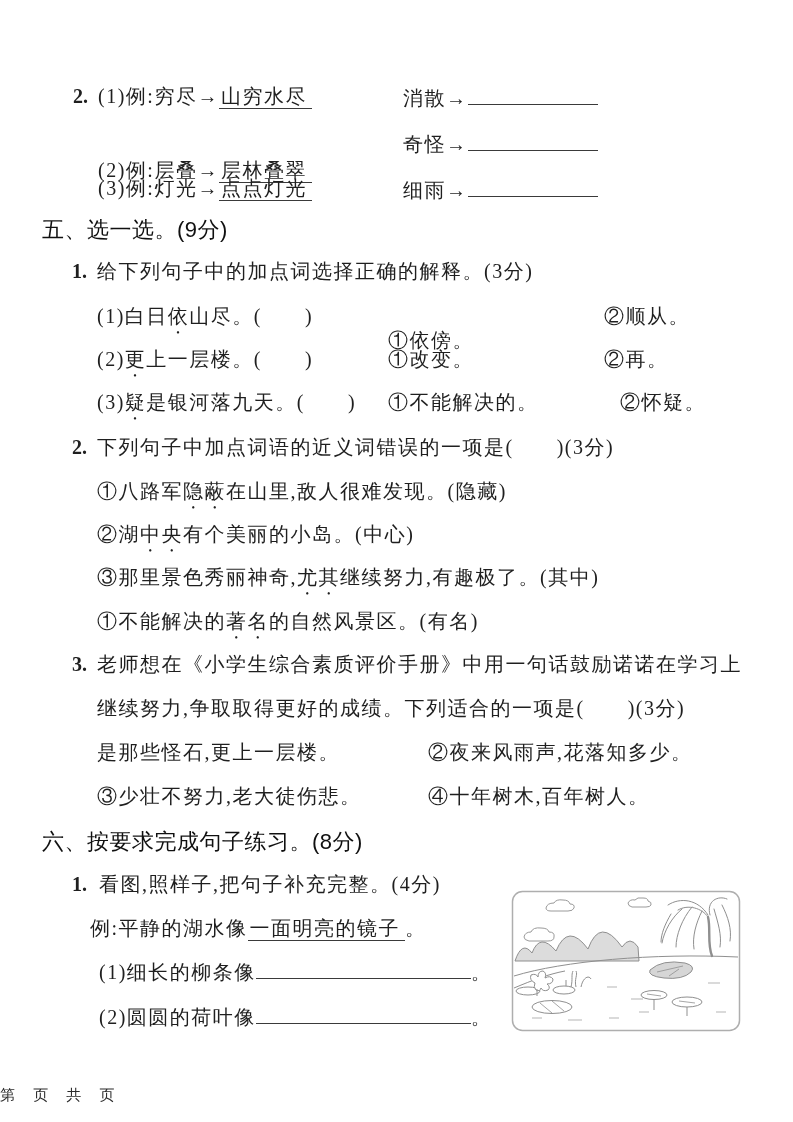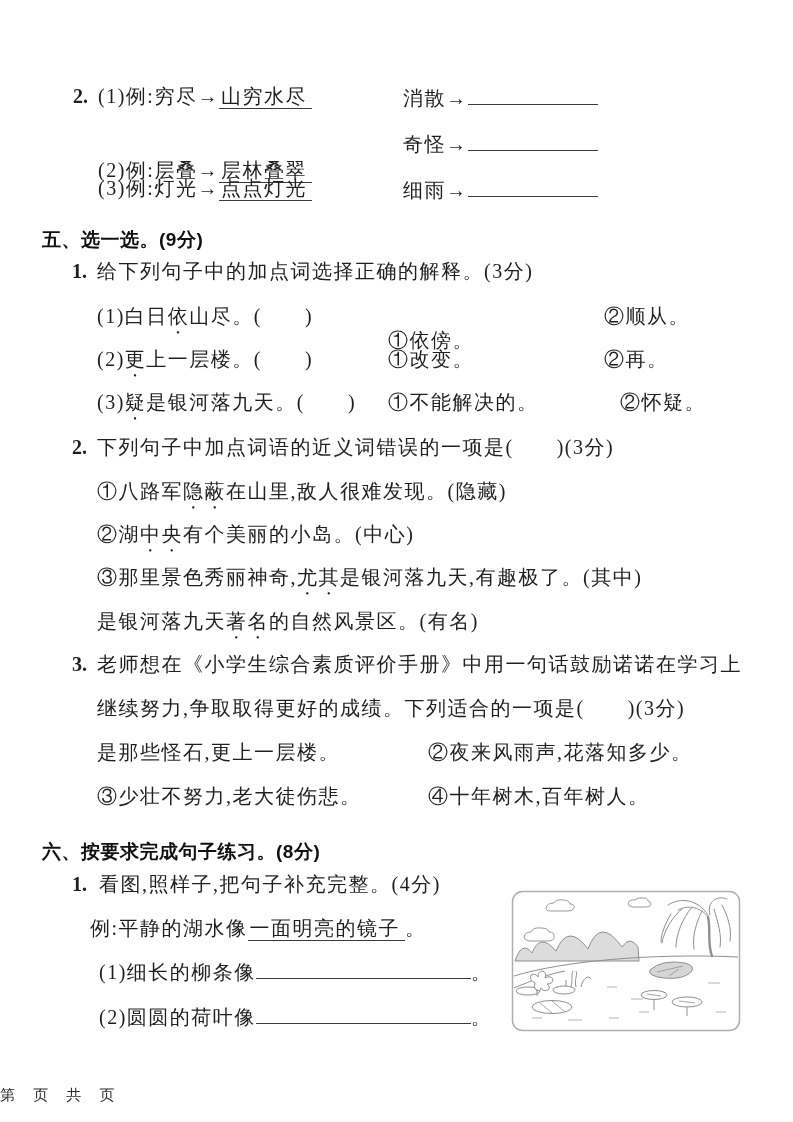--- a/index.html
+++ b/index.html
@@ -6,21 +6,21 @@
   html,body { background:#ffffff; }
   .page {
     position:relative; width:793px; height:1122px; background:#ffffff;
     font-family:"Liberation Serif","DejaVu Serif",serif;
     color:#1f1f1f; font-size:20px; overflow:hidden;
   }
   .line { position:absolute; white-space:pre; letter-spacing:1.5px; line-height:1.25; }
   .num  { font-weight:bold; letter-spacing:0; }
   .heading {
     font-family:"Liberation Sans","DejaVu Sans",sans-serif;
-    font-weight:bold; font-size:19px; letter-spacing:0.5px; color:#101010;margin-top:12px;
+    font-weight:normal; font-size:22px; letter-spacing:0.5px; color:#101010;
   }
   .dotted {
     -webkit-text-emphasis:filled dot #1f1f1f;
     text-emphasis:filled dot #1f1f1f;
     -webkit-text-emphasis-position:under right;
     text-emphasis-position:under right;
   }
   .ul { border-bottom:1.5px solid #3a3a3a; padding:0 5px 1px 2px; }
   .blank {
     display:inline-block; border-bottom:1.5px solid #3a3a3a;
@@ -66,22 +66,22 @@
 
   <span class="line" style="left:97px; top:390px;"><span>(3)</span><span class="dotted">疑</span><span>是银河落九天。</span><span>(　　)</span></span>
   <span class="line" style="left:388px; top:390px;">①不能解决的。</span>
   <span class="line" style="left:620px; top:390px;">②怀疑。</span>
 
   <span class="line num" style="left:72px; top:435px;">2.</span>
   <span class="line" style="left:97px; top:435px;">下列句子中加点词语的近义词错误的一项是(　　)(3分)</span>
 
   <span class="line" style="left:97px; top:479px;"><span>①八路军</span><span class="dotted">隐蔽</span><span>在山里,敌人很难发现。(隐藏)</span></span>
   <span class="line" style="left:97px; top:522px;"><span>②湖</span><span class="dotted">中央</span><span>有个美丽的小岛。(中心)</span></span>
-  <span class="line" style="left:97px; top:565px;"><span>③那里景色秀丽神奇,</span><span class="dotted">尤其</span><span>是银河落九天,有趣极了。(其中)</span></span>
-  <span class="line" style="left:97px; top:609px;"><span>是银河落九天</span><span class="dotted">著名</span><span>的自然风景区。(有名)</span></span>
+  <span class="line" style="left:97px; top:565px;"><span>③那里景色秀丽神奇,</span><span class="dotted">尤其</span><span>继续努力,有趣极了。(其中)</span></span>
+  <span class="line" style="left:97px; top:609px;"><span>①不能解决的</span><span class="dotted">著名</span><span>的自然风景区。(有名)</span></span>
 
   <span class="line num" style="left:72px; top:652px;">3.</span>
   <span class="line" style="left:97px; top:652px;">老师想在《小学生综合素质评价手册》中用一句话鼓励诺诺在学习上</span>
   <span class="line" style="left:97px; top:696px;">继续努力,争取取得更好的成绩。下列适合的一项是(　　)(3分)</span>
 
   <span class="line" style="left:97px; top:740px;">是那些怪石,更上一层楼。</span>
   <span class="line" style="left:428px; top:740px;">②夜来风雨声,花落知多少。</span>
   <span class="line" style="left:97px; top:784px;">③少壮不努力,老大徒伤悲。</span>
   <span class="line" style="left:428px; top:784px;">④十年树木,百年树人。</span>
 

